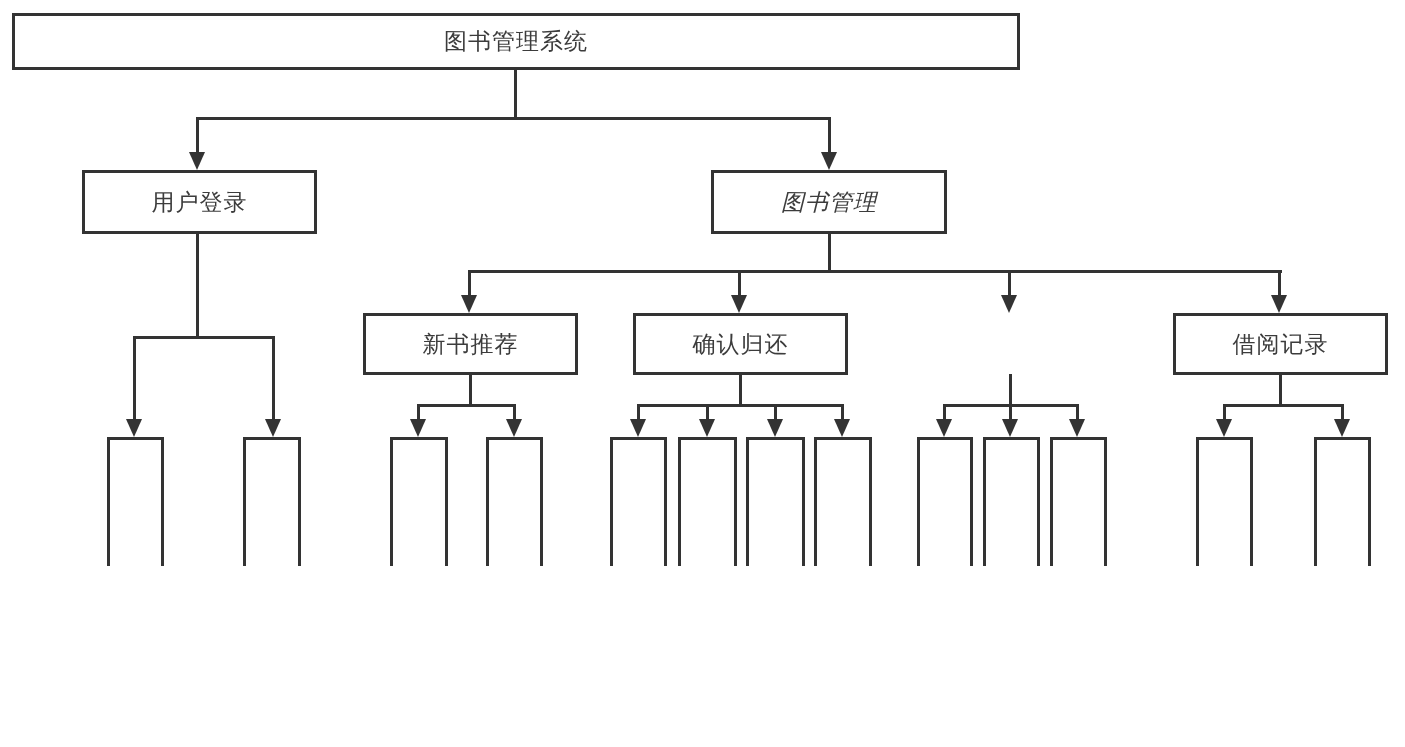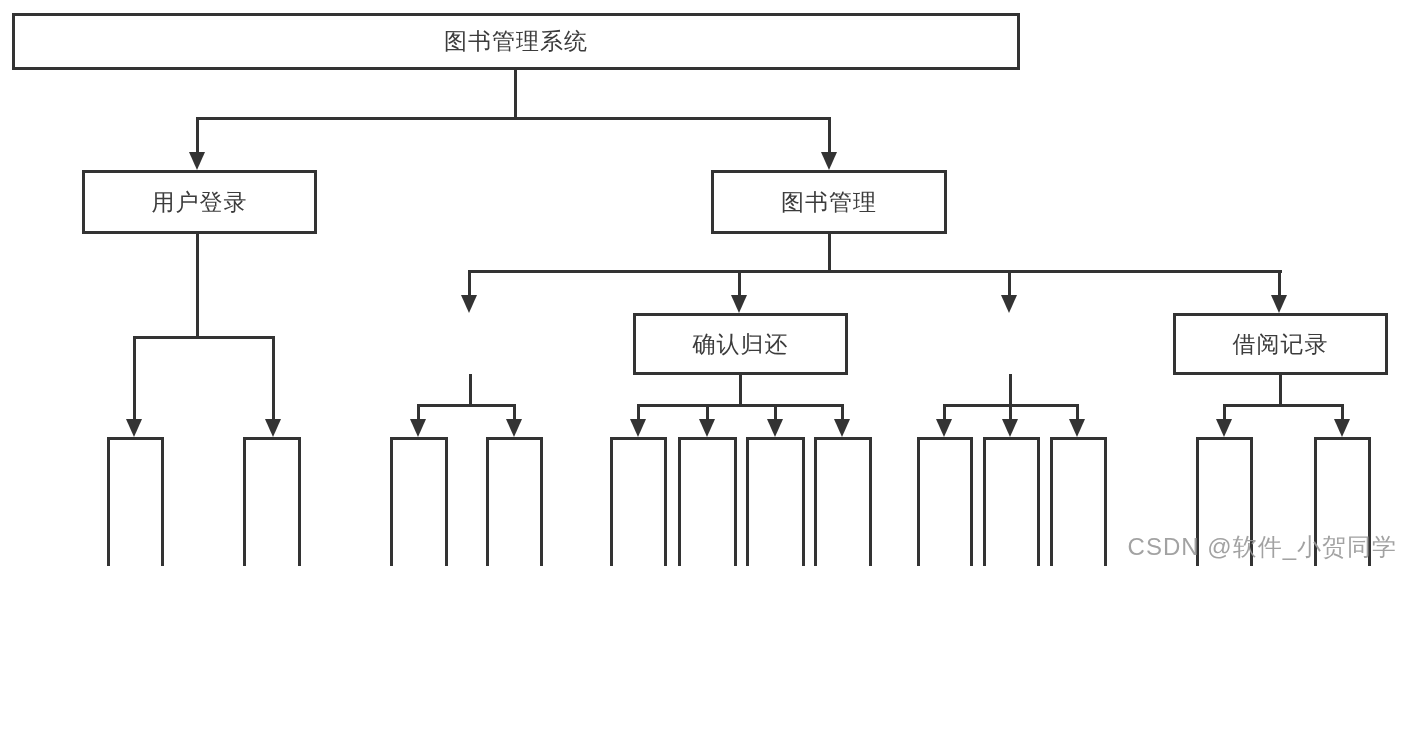--- a/index.html
+++ b/index.html
@@ -70,21 +70,21 @@
   <div class="vl" style="left:514px;top:70px;height:49px;"></div>
   <div class="hl" style="left:196px;top:117px;width:635px;"></div>
   <div class="vl" style="left:196px;top:117px;height:38px;"></div>
   <div class="ar" style="left:189px;top:152px;"></div>
   <div class="vl" style="left:828px;top:117px;height:38px;"></div>
   <div class="ar" style="left:821px;top:152px;"></div>
 
   <div class="box-h" style="left:82px;top:170px;width:235px;height:64px;">
     <span>用户登录</span>
   </div>
-  <div class="box-h" style="left:711px;top:170px;width:236px;height:64px;">
+  <div class="box-h" style="left:711px;top:170px;width:236px;height:64px;font-style:italic;">
     <span>图书管理</span>
   </div>
 
   <div class="vl" style="left:196px;top:233px;height:105px;"></div>
   <div class="hl" style="left:133px;top:336px;width:142px;"></div>
   <div class="vl" style="left:133px;top:336px;height:85px;"></div>
   <div class="ar" style="left:126px;top:419px;"></div>
   <div class="vl" style="left:272px;top:336px;height:85px;"></div>
   <div class="ar" style="left:265px;top:419px;"></div>
 
@@ -99,20 +99,23 @@
   <div class="hl" style="left:468px;top:270px;width:814px;"></div>
   <div class="vl" style="left:468px;top:270px;height:27px;"></div>
   <div class="ar" style="left:461px;top:295px;"></div>
   <div class="vl" style="left:738px;top:270px;height:27px;"></div>
   <div class="ar" style="left:731px;top:295px;"></div>
   <div class="vl" style="left:1008px;top:270px;height:27px;"></div>
   <div class="ar" style="left:1001px;top:295px;"></div>
   <div class="vl" style="left:1278px;top:270px;height:27px;"></div>
   <div class="ar" style="left:1271px;top:295px;"></div>
 
+  <div class="box-h" style="left:363px;top:313px;width:215px;height:62px;">
+    <span>新书推荐</span>
+  </div>
   <div class="box-h" style="left:633px;top:313px;width:215px;height:62px;">
     <span>确认归还</span>
   </div>
   <div class="box-h" style="left:1173px;top:313px;width:215px;height:62px;">
     <span>借阅记录</span>
   </div>
 
   <div class="vl" style="left:469px;top:374px;height:32px;"></div>
   <div class="hl" style="left:417px;top:404px;width:99px;"></div>
   <div class="vl" style="left:417px;top:404px;height:17px;"></div>
@@ -177,15 +180,14 @@
   <div class="vl" style="left:1341px;top:404px;height:17px;"></div>
   <div class="ar" style="left:1334px;top:419px;"></div>
 
   <div class="box-v" style="left:1196px;top:437px;width:57px;height:298px;">
     <span>新增借阅记录</span>
   </div>
   <div class="box-v" style="left:1314px;top:437px;width:57px;height:298px;">
     <span>查询借阅记录</span>
   </div>
 
-  <div class="watermark">CSDN @软件_小贺同学</div>
 
 </div>
 
 </body></html>

